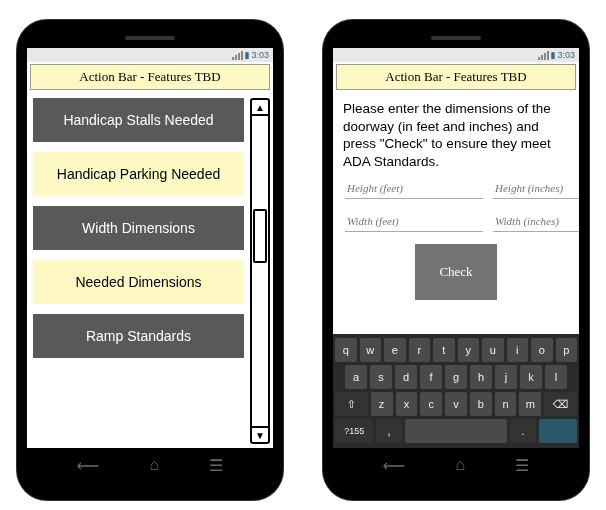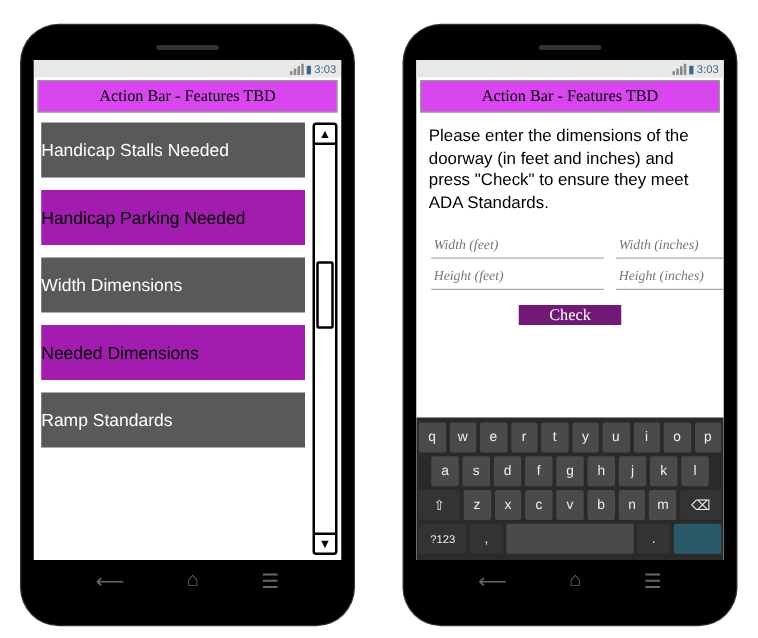--- a/index.html
+++ b/index.html
@@ -53,21 +53,21 @@
     display: flex;
     align-items: flex-end;
     gap: 1px;
   }
   .status-bar .sig span {
     width: 2px;
     background: #888;
     display: inline-block;
   }
   .action-bar {
-    background: #d946ef;
+    background: #fef9c3;
     border: 1px solid #999;
     text-align: center;
     font-size: 13px;
     padding: 4px 0;
     margin: 2px 3px 4px 3px;
     font-family: Georgia, serif;
   }
   .content {
     flex: 1;
     display: flex;
@@ -76,30 +76,30 @@
   .list-area {
     flex: 1;
     padding: 4px 6px;
     display: flex;
     flex-direction: column;
     gap: 10px;
   }
   .list-btn {
     padding: 14px 0;
     font-size: 14px;
-    text-align: left;
+    text-align: center;
     font-family: Arial, sans-serif;
     cursor: pointer;
   }
   .dark {
     background: #595959;
     color: #fff;
   }
   .light {
-    background: #a21caf;
+    background: #fef9c3;
     color: #000;
   }
   .scrollbar {
     width: 16px;
     border: 2px solid #000;
     border-radius: 3px;
     margin: 4px 3px 4px 0;
     display: flex;
     flex-direction: column;
     background: #fff;
@@ -162,24 +162,24 @@
     border: none;
     border-bottom: 1px solid #aaa;
     font-size: 11px;
     padding: 4px 2px;
     font-family: Georgia, serif;
     color: #999;
     font-style: italic;
     background: transparent;
   }
   .check-btn {
-    background: #701a75;
+    background: #737373;
     color: #fff;
     border: none;
-    padding: 0 24px;
+    padding: 20px 24px;
     font-size: 13px;
     margin: 10px auto 6px;
     display: block;
     font-family: Georgia, serif;
     cursor: pointer;
   }
   .keyboard {
     background: #2a2a2a;
     padding: 4px 2px 2px;
     font-family: Arial, sans-serif;
@@ -265,27 +265,27 @@
           <span style="height:3px"></span>
           <span style="height:5px"></span>
           <span style="height:7px"></span>
           <span style="height:9px"></span>
         </div>
       <span>▮</span>
       <span>3:03</span>
     </div>
     <div class="action-bar">Action Bar - Features TBD</div>
     <div class="instruction">Please enter the dimensions of the doorway (in feet and inches) and press "Check" to ensure they meet ADA Standards.</div>
+    <div class="form-row">
+      <input class="form-input" placeholder="Height (feet)" style="">
+      <input class="form-input" placeholder="Height (inches)" style="">
+    </div>
     <div class="form-row" style="margin-top:8px">
       <input class="form-input" placeholder="Width (feet)" style="">
       <input class="form-input" placeholder="Width (inches)" style="">
-    </div>
-    <div class="form-row">
-      <input class="form-input" placeholder="Height (feet)" style="">
-      <input class="form-input" placeholder="Height (inches)" style="">
     </div>
     <button class="check-btn">Check</button>
     <div style="flex:1"></div>
     <div class="keyboard">
       <div class="kb-row">
         <div class="key">q</div>
         <div class="key">w</div>
         <div class="key">e</div>
         <div class="key">r</div>
         <div class="key">t</div>
@@ -311,21 +311,21 @@
         <div class="key">z</div>
         <div class="key">x</div>
         <div class="key">c</div>
         <div class="key">v</div>
         <div class="key">b</div>
         <div class="key">n</div>
         <div class="key">m</div>
         <div class="key dark-key wide">⌫</div>
       </div>
       <div class="kb-row">
-        <div class="key dark-key wide" style="font-size:9px">?123</div>
+        <div class="key dark-key wide" style="font-size:9px">?155</div>
         <div class="key dark-key">,</div>
         <div class="key space"></div>
         <div class="key dark-key">.</div>
         <div class="key enter wide"></div>
       </div>
     </div>
   </div>
   <div class="nav-bar">
     <span class="nav-icon">⟵</span>
     <span class="nav-icon">⌂</span>

